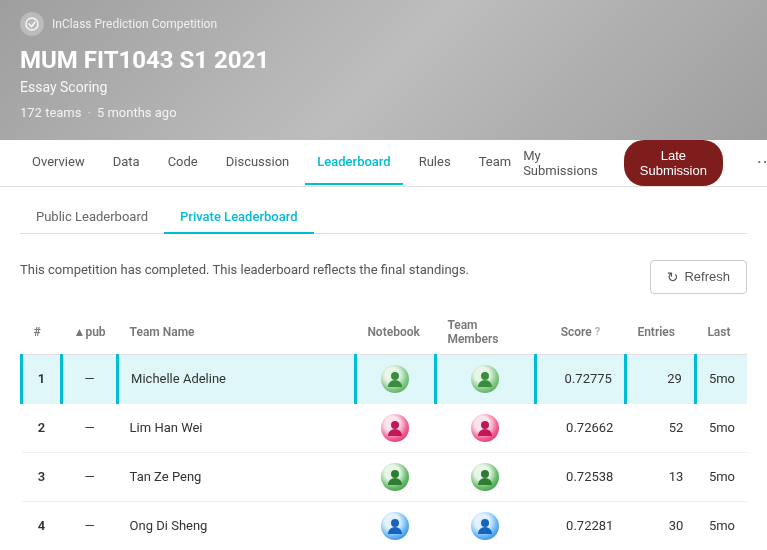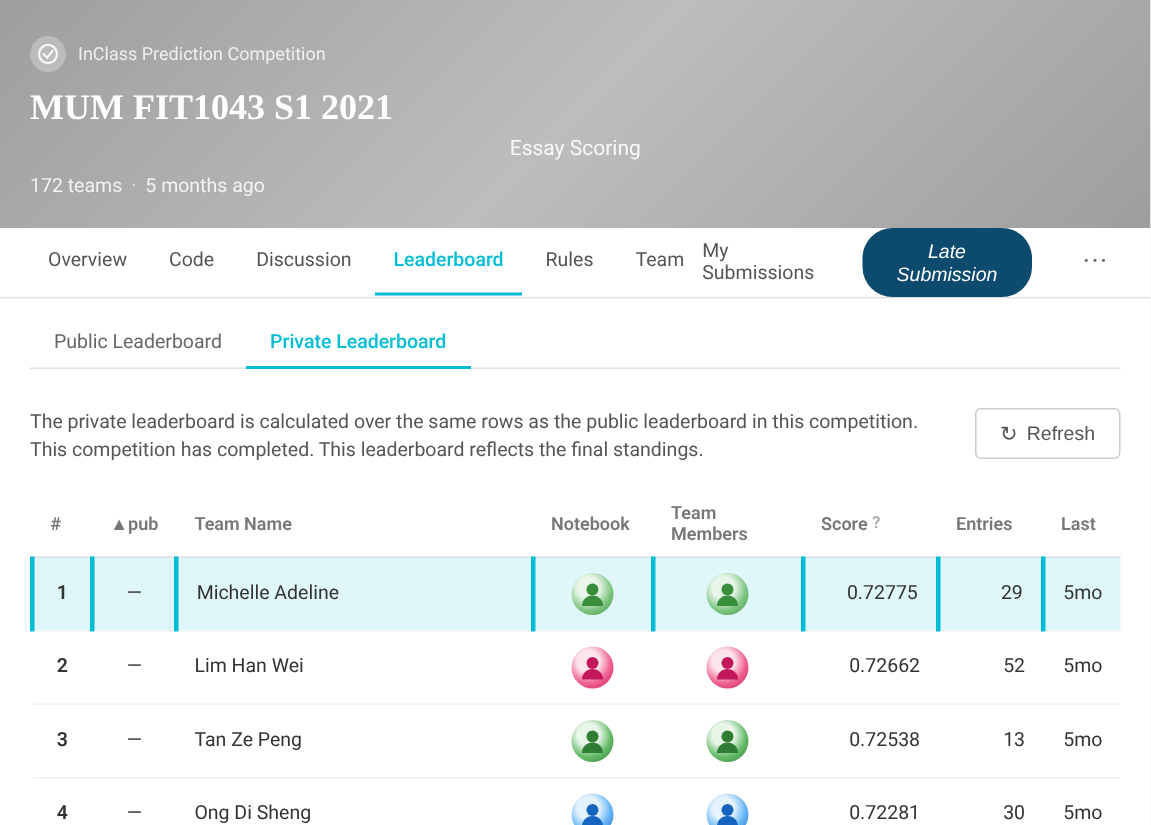--- a/index.html
+++ b/index.html
@@ -1,56 +1,56 @@
 <!DOCTYPE html>
 <html><head>
   <meta charset="utf-8">
   <style>
     * { box-sizing: border-box; margin: 0; padding: 0; }
     body { font-family: -apple-system, BlinkMacSystemFont, 'Segoe UI', Roboto, sans-serif; font-size: 14px; background: #f5f5f5; width: 767px; min-height: 550px; overflow-x: hidden; }
 
     
     .header {
       background: linear-gradient(135deg, #9e9e9e 0%, #bdbdbd 50%, #9e9e9e 100%);
-      padding: 24px 20px 20px;
+      padding: 12px 20px 20px;
       color: white;
       position: relative;
     }
     .header-brand {
       display: flex; align-items: center; gap: 8px; margin-bottom: 10px; opacity: 0.9;
     }
     .header-brand-logo {
       width: 24px; height: 24px; border-radius: 50%; background: rgba(255,255,255,0.3);
       display: flex; align-items: center; justify-content: center; font-size: 10px; color: white;
     }
     .header-brand-text { font-size: 12px; color: rgba(255,255,255,0.9); }
-    .header-title { font-size: 24px; font-weight: 700; color: white; line-height: 1.2; margin-bottom: 4px; font-family: Liberation Serif, serif; }
-    .header-subtitle { font-size: 14px; color: rgba(255,255,255,0.9); margin-bottom: 10px; text-align: center; }
+    .header-title { font-size: 24px; font-weight: 700; color: white; line-height: 1.2; margin-bottom: 4px; }
+    .header-subtitle { font-size: 14px; color: rgba(255,255,255,0.9); margin-bottom: 10px; }
     .header-meta { font-size: 13px; color: rgba(255,255,255,0.85); display: flex; gap: 6px; align-items: center; }
     .header-meta-dot { opacity: 0.7; }
 
     
     .nav {
       background: white;
       display: flex; align-items: center; justify-content: space-between;
       padding: 0 20px;
       border-bottom: 1px solid #e0e0e0;
       box-shadow: 0 1px 3px rgba(0,0,0,0.05);
     }
     .nav-left { display: flex; align-items: center; gap: 4px; }
     .nav-item {
       padding: 14px 12px; font-size: 13px; color: #555; cursor: pointer;
       border-bottom: 2px solid transparent; text-decoration: none; display: inline-block;
     }
     .nav-item.active { color: #00bcd4; border-bottom: 2px solid #00bcd4; font-weight: 500; }
     .nav-right { display: flex; align-items: center; gap: 26px; }
     .nav-my-submissions { font-size: 13px; color: #555; cursor: pointer; }
     .btn-late-submission {
-      background: #0c4a6e; color: white; border: none; border-radius: 20px;
-      padding: 8px 16px; font-size: 13px; cursor: pointer; font-weight: 500; font-style: italic;
+      background: #7f1d1d; color: white; border: none; border-radius: 20px;
+      padding: 8px 16px; font-size: 13px; cursor: pointer; font-weight: 500;
     }
     .nav-more { font-size: 18px; color: #666; cursor: pointer; padding: 4px 8px; letter-spacing: 1px; }
 
     
     .content { background: white; margin: 0; padding: 0 20px 20px; }
 
     
     .leaderboard-tabs {
       display: flex; gap: 0; padding: 14px 0 0; border-bottom: 1px solid #e0e0e0; margin-bottom: 16px;
     }
@@ -98,21 +98,21 @@
       font-size: 11px; color: white; overflow: hidden;
     }
 
     
     .av1 { background: radial-gradient(circle at 40% 35%, #e8f5e9 30%, #81c784 60%, #388e3c 100%); }
     .av2 { background: radial-gradient(circle at 40% 35%, #fce4ec 30%, #f06292 60%, #c2185b 100%); }
     .av3 { background: radial-gradient(circle at 40% 35%, #e8f5e9 30%, #66bb6a 60%, #2e7d32 100%); }
     .av4 { background: radial-gradient(circle at 40% 35%, #e3f2fd 30%, #64b5f6 60%, #1565c0 100%); }
     .score-q { font-size: 11px; color: #aaa; cursor: help; }
 
-    .th-score { display: flex; align-items: center; gap: 3px; justify-content: flex-start; }
+    .th-score { display: flex; align-items: center; gap: 3px; justify-content: center; }
   </style>
 </head>
 <body>
 
 <div class="header">
   <div class="header-brand">
     <div class="header-brand-logo">
       <svg width="14" height="14" viewBox="0 0 14 14" fill="none">
         <circle cx="7" cy="7" r="6" stroke="white" stroke-width="1.5" fill="none"></circle>
         <path d="M4 7 L6.5 9.5 L10 5" stroke="white" stroke-width="1.5" stroke-linecap="round"></path>
@@ -125,20 +125,21 @@
   <div class="header-meta">
     <span>172 teams</span>
     <span class="header-meta-dot">·</span>
     <span>5 months ago</span>
   </div>
 </div>
 
 <nav class="nav">
   <div class="nav-left">
     <a class="nav-item">Overview</a>
+    <a class="nav-item">Data</a>
     <a class="nav-item">Code</a>
     <a class="nav-item">Discussion</a>
     <a class="nav-item active">Leaderboard</a>
     <a class="nav-item">Rules</a>
     <a class="nav-item">Team</a>
   </div>
   <div class="nav-right">
     <span class="nav-my-submissions">My Submissions</span>
     <button class="btn-late-submission">Late Submission</button>
     <span class="nav-more">···</span>
@@ -147,21 +148,20 @@
 
 <div class="content">
 
   <div class="leaderboard-tabs">
     <div class="tab-item">Public Leaderboard</div>
     <div class="tab-item active">Private Leaderboard</div>
   </div>
 
   <div class="info-banner">
     <div>
-      <div>The private leaderboard is calculated over the same rows as the public leaderboard in this competition.</div>
       <div>This competition has completed. This leaderboard reflects the final standings.</div>
     </div>
     <button class="refresh-btn">
       <span class="refresh-icon">↻</span>
       <span>Refresh</span>
     </button>
   </div>
 
   <table class="leaderboard-table">
     <thead>

